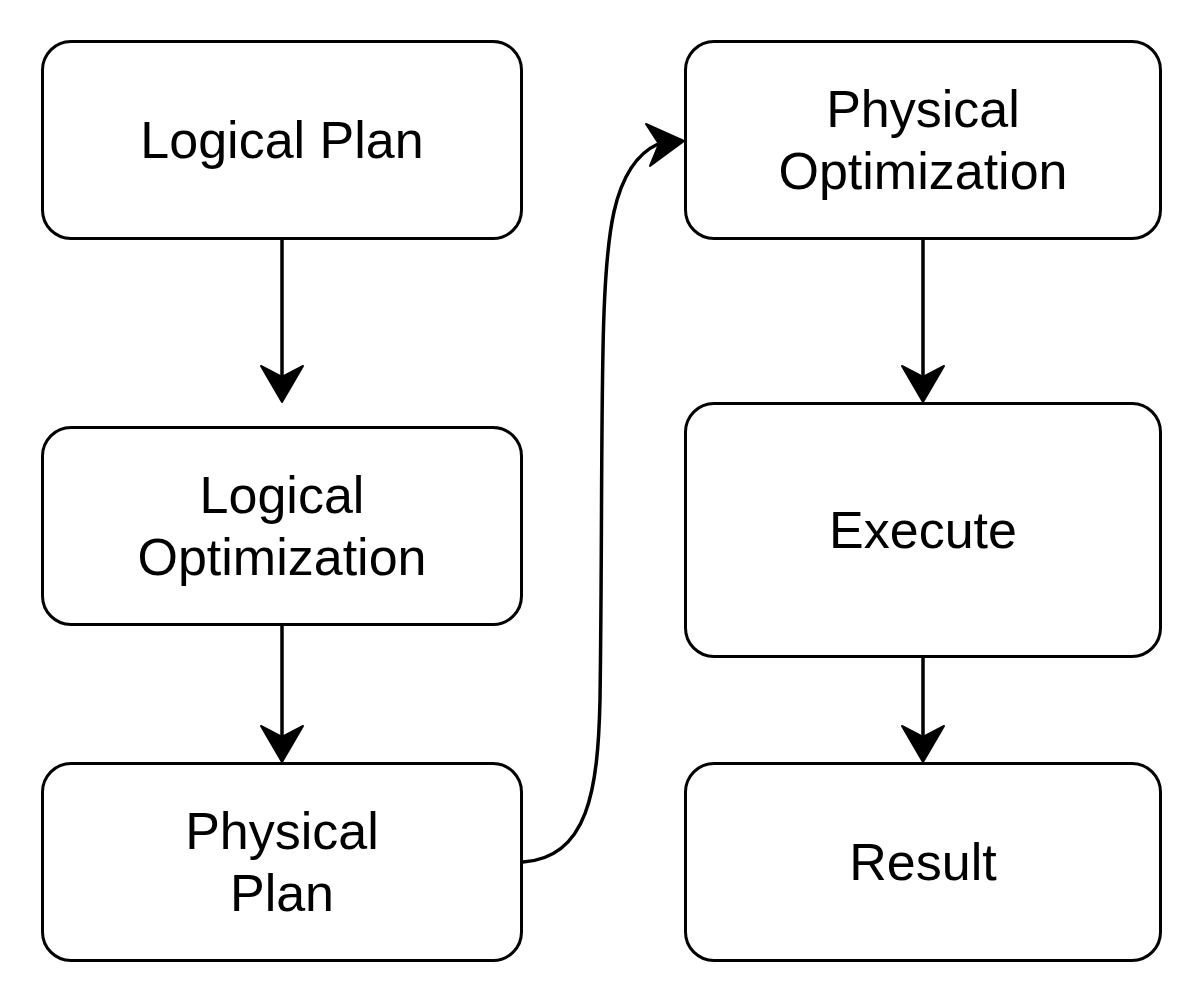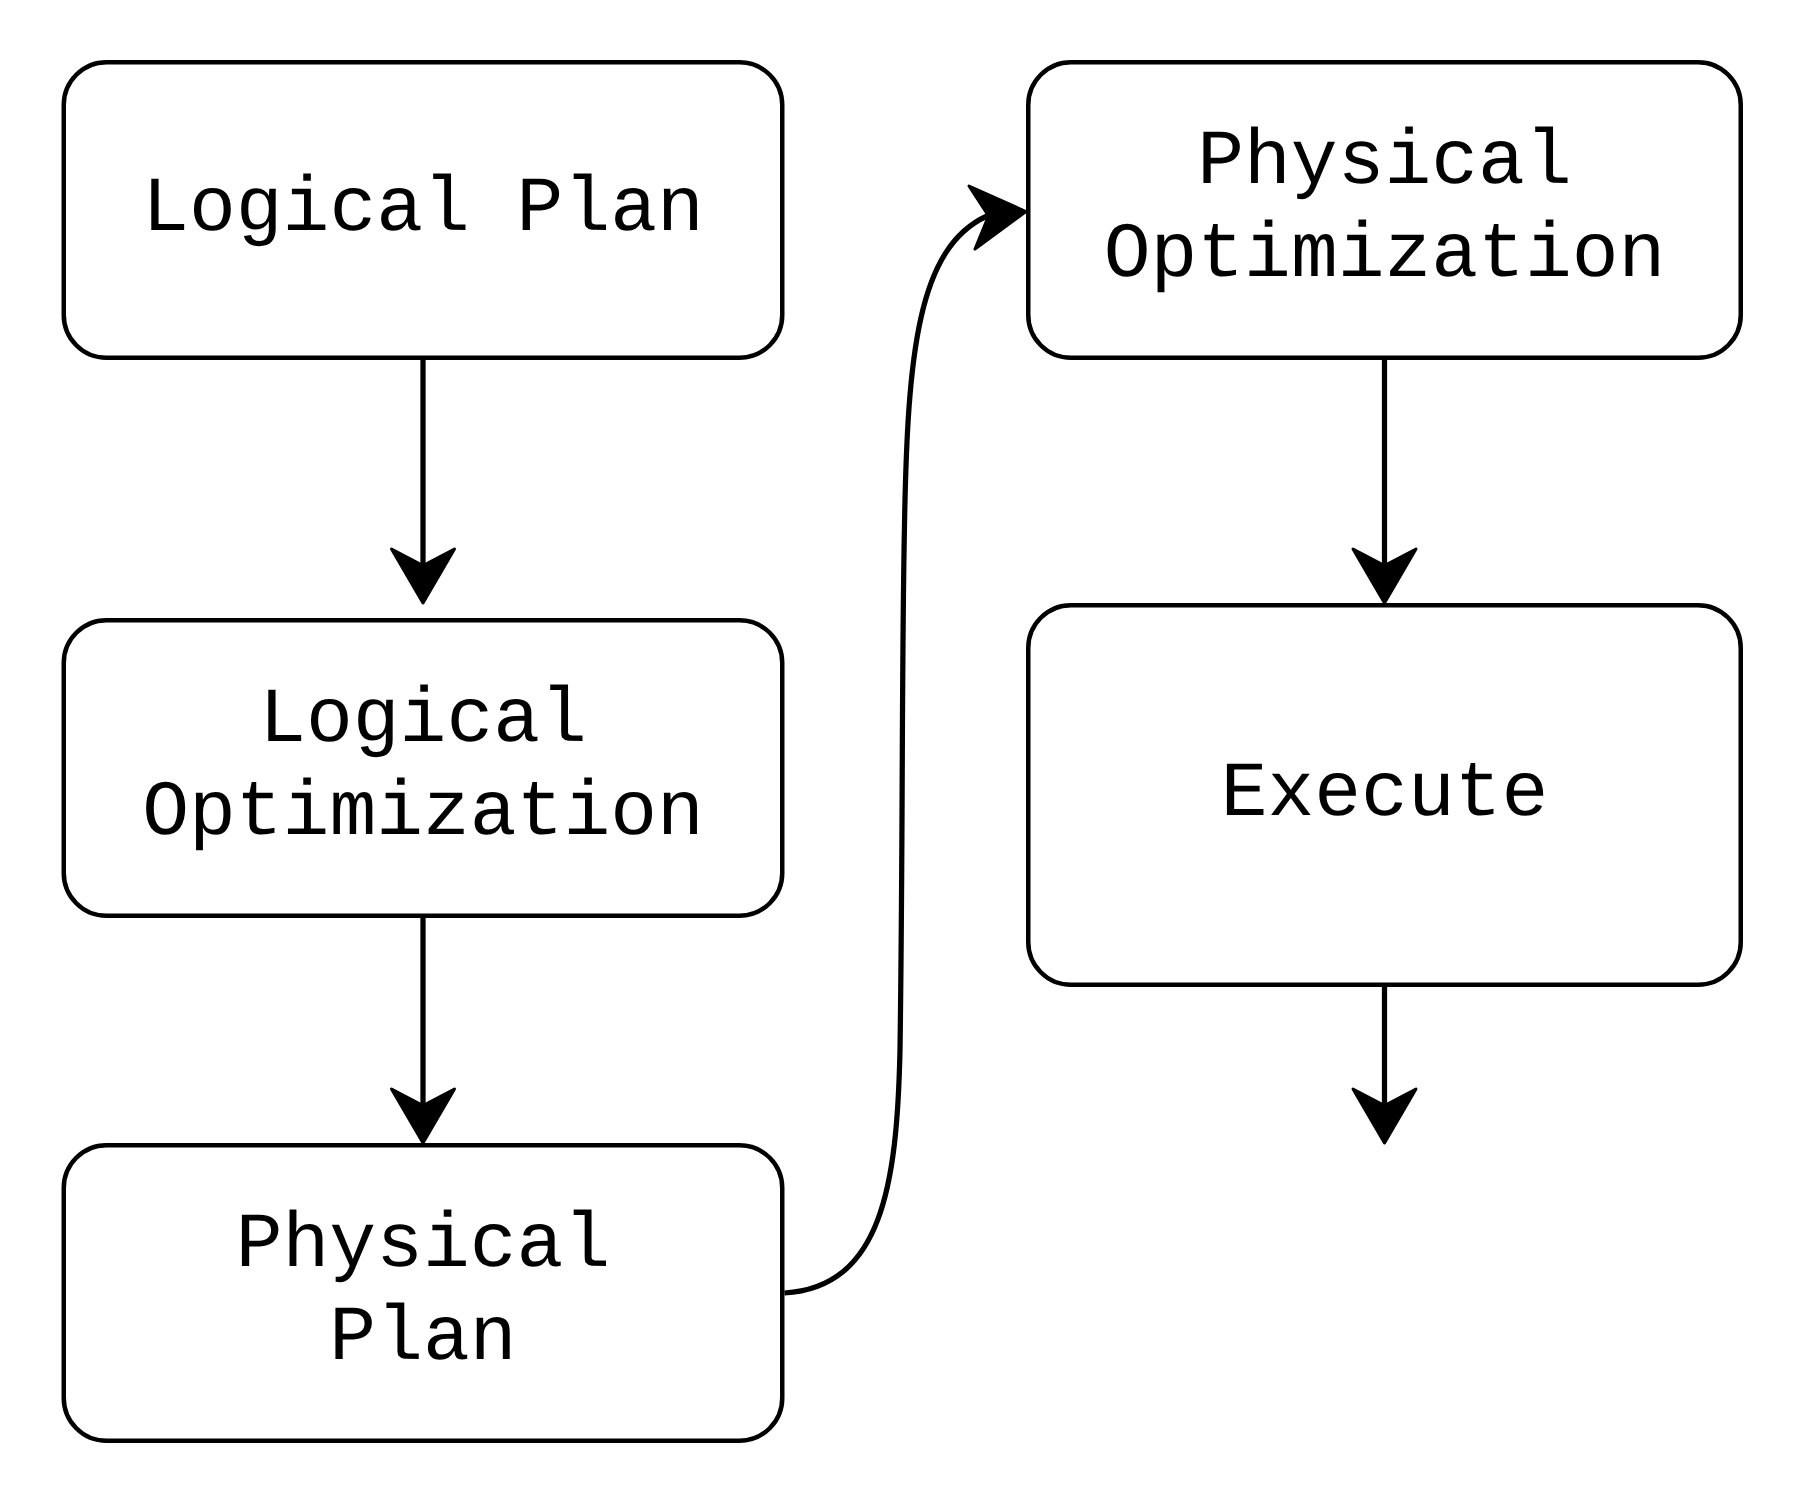--- a/index.html
+++ b/index.html
@@ -8,21 +8,21 @@
     width: 1204px;
     height: 1004px;
     overflow: hidden;
     background: #ffffff;
   }
   .canvas {
     position: relative;
     width: 1204px;
     height: 1004px;
     background: #ffffff;
-    font-family: Liberation Mono, monospace;
+    font-family: Liberation Sans, sans-serif;
   }
   .edges-layer {
     position: absolute;
     left: 0;
     top: 0;
     width: 1204px;
     height: 1004px;
   }
   .node {
     position: absolute;
@@ -36,21 +36,21 @@
     text-align: center;
   }
   .node-label {
     font-size: 52px;
     line-height: 1.2;
     color: #000000;
     white-space: nowrap;
   }
   
   .pos-logical-plan          { left: 41px;  top: 40px;  width: 482px; height: 200px; }
-  .pos-logical-optimization  { left: 41px;  top: 412px; width: 482px; height: 200px; }
+  .pos-logical-optimization  { left: 41px;  top: 426px; width: 482px; height: 200px; }
   .pos-physical-plan         { left: 41px;  top: 762px; width: 482px; height: 200px; }
   .pos-physical-optimization { left: 684px; top: 40px;  width: 478px; height: 200px; }
   .pos-execute               { left: 684px; top: 402px; width: 478px; height: 256px; }
   .pos-result                { left: 684px; top: 762px; width: 478px; height: 200px; }
 </style>
 </head>
 <body>
 
 <div class="canvas">
 
@@ -95,14 +95,17 @@
   </div>
 
   <div class="node pos-physical-optimization">
     <div class="node-label">Physical<br>Optimization</div>
   </div>
 
   <div class="node pos-execute">
     <div class="node-label">Execute</div>
   </div>
 
+  <div class="node pos-result">
+    <div class="node-label">Result</div>
+  </div>
 
 </div>
 
 </body></html>

